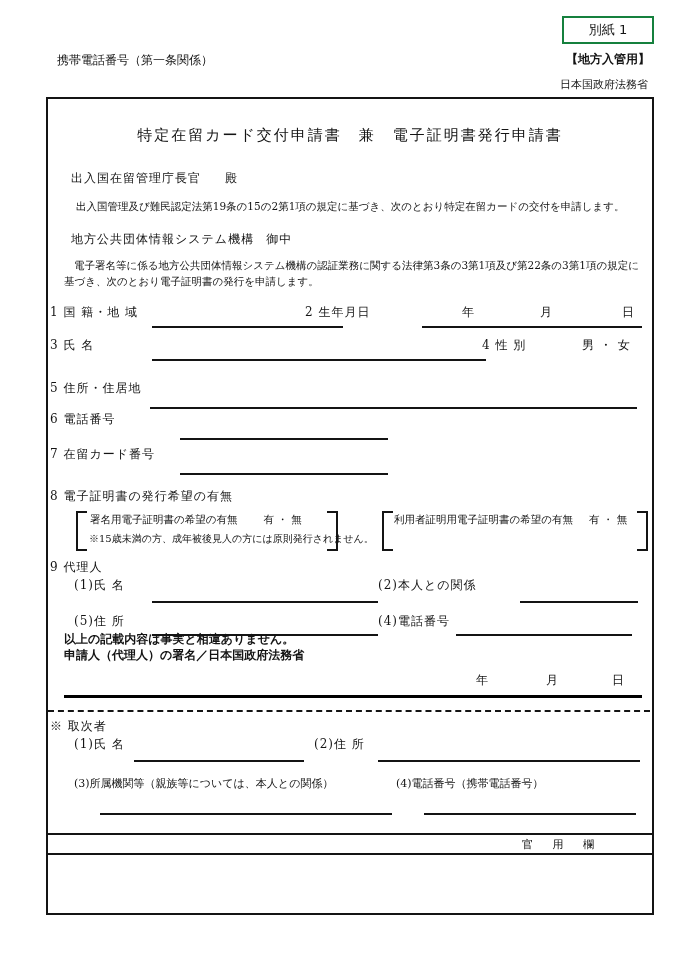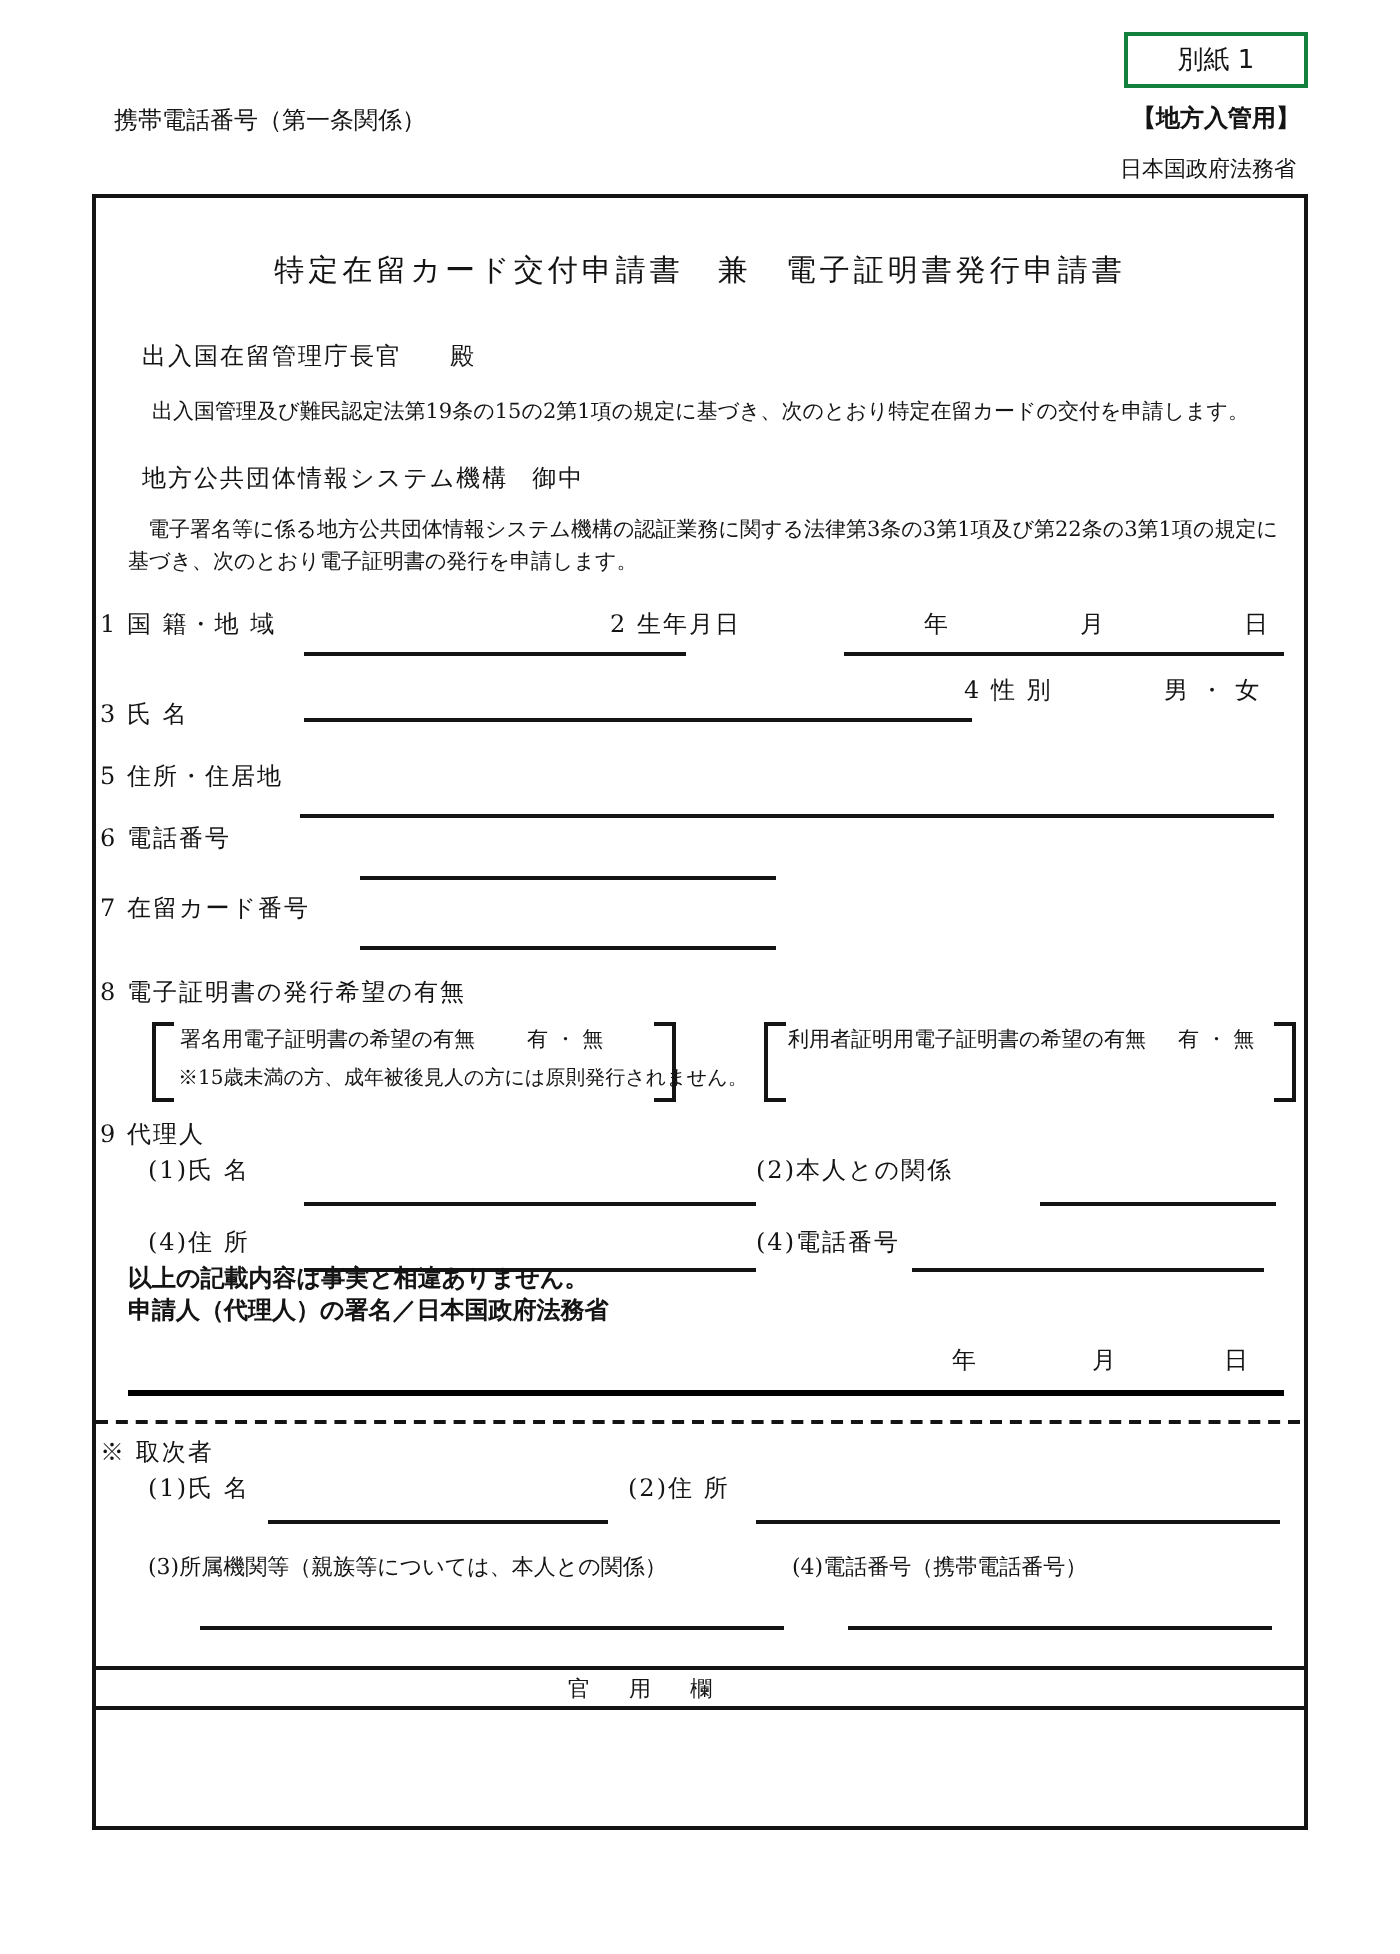--- a/index.html
+++ b/index.html
@@ -52,21 +52,21 @@
   <div class="wrap fs105" style="left:64px; top:257px; width:582px; line-height:1.55; text-indent:10px;">電子署名等に係る地方公共団体情報システム機構の認証業務に関する法律第3条の3第1項及び第22条の3第1項の規定に基づき、次のとおり電子証明書の発行を申請します。</div>
 
   <div class="abs fs12 ls1" style="left:50px; top:304px;">1 国 籍・地 域</div>
   <div class="abs fs12 ls1" style="left:305px; top:304px;">2 生年月日</div>
   <div class="abs fs12" style="left:462px; top:304px;">年</div>
   <div class="abs fs12" style="left:540px; top:304px;">月</div>
   <div class="abs fs12" style="left:622px; top:304px;">日</div>
   <div class="rule" style="left:152px; top:326px; width:191px;"></div>
   <div class="rule" style="left:422px; top:326px; width:220px;"></div>
 
-  <div class="abs fs12 ls1" style="left:50px; top:337px;margin-top:12px;">3 氏 名</div>
+  <div class="abs fs12 ls1" style="left:50px; top:337px;">3 氏 名</div>
   <div class="abs fs12 ls1" style="left:482px; top:337px;">4 性 別</div>
   <div class="abs fs12 ls1" style="left:582px; top:337px;">男 ・ 女</div>
   <div class="rule" style="left:152px; top:359px; width:334px;"></div>
 
   <div class="abs fs12 ls1" style="left:50px; top:380px;">5 住所・住居地</div>
   <div class="rule" style="left:150px; top:407px; width:487px;"></div>
 
   <div class="abs fs12 ls1" style="left:50px; top:411px;">6 電話番号</div>
   <div class="rule" style="left:180px; top:438px; width:208px;"></div>
 
@@ -86,21 +86,21 @@
   <div class="bracket bracket-close" style="left:637px; top:511px; height:40px;"></div>
   <div class="abs fs105" style="left:394px; top:513px;">
     <span>利用者証明用電子証明書の希望の有無</span><span style="margin-left:16px;">有 ・ 無</span>
   </div>
 
   <div class="abs fs12 ls1" style="left:50px; top:559px;">9 代理人</div>
   <div class="abs fs12 ls1" style="left:74px; top:577px;">(1)氏 名</div>
   <div class="abs fs12 ls1" style="left:378px; top:577px;">(2)本人との関係</div>
   <div class="rule" style="left:152px; top:601px; width:226px;"></div>
   <div class="rule" style="left:520px; top:601px; width:118px;"></div>
-  <div class="abs fs12 ls1" style="left:74px; top:613px;">(4)住 所</div>
+  <div class="abs fs12 ls1" style="left:74px; top:613px;">(5)住 所</div>
   <div class="abs fs12 ls1" style="left:378px; top:613px;">(4)電話番号</div>
   <div class="rule" style="left:152px; top:634px; width:226px;"></div>
   <div class="rule" style="left:456px; top:634px; width:176px;"></div>
 
   <div class="abs gothic fs12 bold" style="left:64px; top:631px;">以上の記載内容は事実と相違ありません。</div>
   <div class="abs gothic fs12 bold" style="left:64px; top:647px;">申請人（代理人）の署名／日本国政府法務省</div>
   <div class="abs fs12" style="left:476px; top:672px;">年</div>
   <div class="abs fs12" style="left:546px; top:672px;">月</div>
   <div class="abs fs12" style="left:612px; top:672px;">日</div>
   <div class="rule-thick" style="left:64px; top:695px; width:578px;"></div>
@@ -111,16 +111,16 @@
   <div class="abs fs12 ls1" style="left:74px; top:736px;">(1)氏 名</div>
   <div class="abs fs12 ls1" style="left:314px; top:736px;">(2)住 所</div>
   <div class="rule" style="left:134px; top:760px; width:170px;"></div>
   <div class="rule" style="left:378px; top:760px; width:262px;"></div>
   <div class="abs fs11 " style="left:74px; top:776px;">(3)所属機関等（親族等については、本人との関係）</div>
   <div class="abs fs11 " style="left:396px; top:776px;">(4)電話番号（携帯電話番号）</div>
   <div class="rule" style="left:100px; top:813px; width:292px;"></div>
   <div class="rule" style="left:424px; top:813px; width:212px;"></div>
 
   <div class="rule" style="left:48px; top:833px; width:604px;"></div>
-  <div class="abs fs11" style="left:46px; top:837px; width:556px; text-align:center; letter-spacing:8px;">官 用 欄</div>
+  <div class="abs fs11" style="left:46px; top:837px; width:556px; text-align:right; letter-spacing:8px;">官 用 欄</div>
   <div class="rule" style="left:48px; top:853px; width:604px;"></div>
 
 </div>
 
 </body></html>

